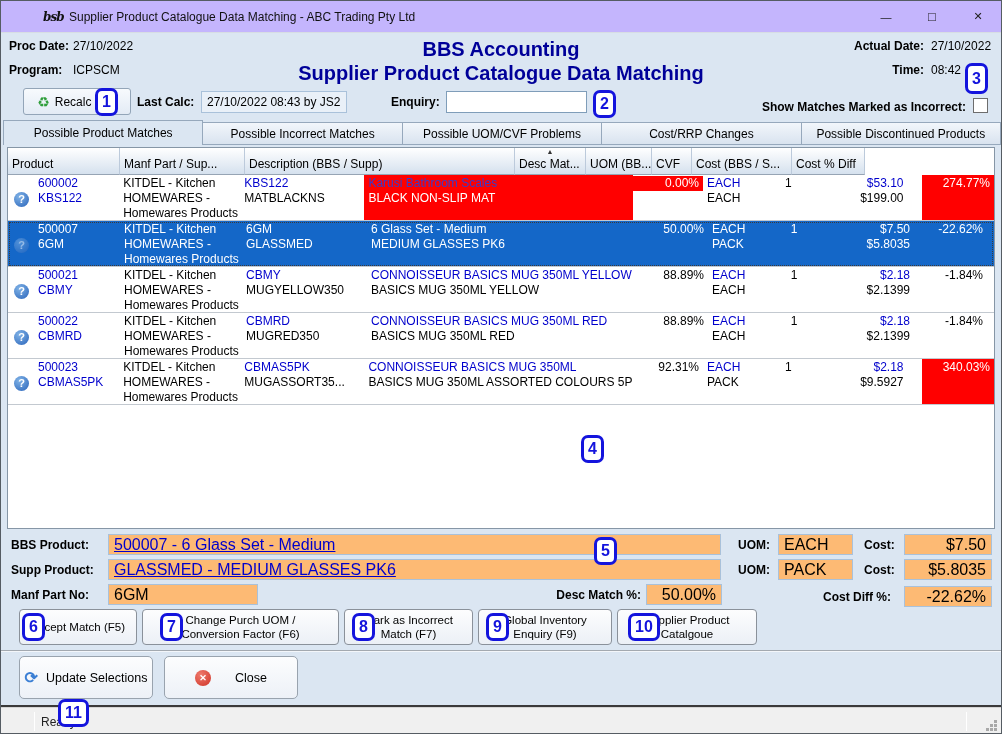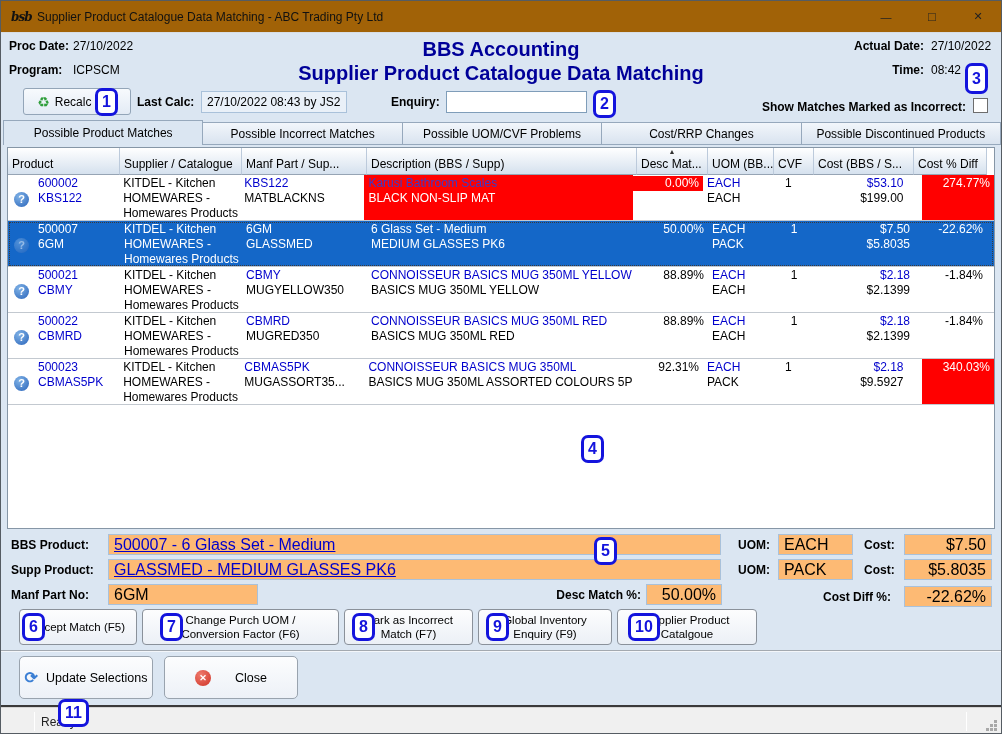--- a/index.html
+++ b/index.html
@@ -4,22 +4,22 @@
 <style>
   * { margin:0; padding:0; box-sizing:border-box; }
   html,body { background:#9aa49c; }
   body { font-family:"Liberation Sans", sans-serif; }
   .window{
     position:relative; width:1002px; height:734px; background:#dbe6f2;
     border:1px solid #555c63; overflow:hidden;
   }
   
   .titlebar{
-    position:absolute; left:0; top:0; width:100%; height:32px; background:#a16207;
-    display:flex; align-items:center; border-bottom:1px solid #d7dde4;
+    position:absolute; left:0; top:0; width:100%; height:32px; background:#c4b5fd;
+    display:flex; align-items:center; border-bottom:1px solid #d7dde4;padding-left:32px;
   }
   .app-logo{ margin-left:10px; font-family:"DejaVu Serif",serif; font-weight:bold; font-style:italic;
     font-size:12px; letter-spacing:-1px; color:#111; width:20px; }
   .tb-title{ font-size:12px; color:#111; margin-left:6px; }
   .win-btns{ margin-left:auto; display:flex; height:32px; }
   .win-btn{ width:46px; height:32px; display:flex; align-items:center; justify-content:center;
     font-size:11px; color:#222; cursor:default; }
   
   .lbl{ position:absolute; font-size:12px; font-weight:bold; color:#000; white-space:nowrap; }
   .val{ position:absolute; font-size:12px; color:#000; white-space:nowrap; }
@@ -145,21 +145,20 @@
     <div class="tab active">Possible Product Matches</div>
     <div class="tab">Possible Incorrect Matches</div>
     <div class="tab">Possible UOM/CVF Problems</div>
     <div class="tab">Cost/RRP Changes</div>
     <div class="tab">Possible Discontinued Products</div>
   </div>
 
   <div class="table">
     <div class="thead">
         <div class="hcell" style="width: 112px;">Product</div>
-        <div class="hcell" style="width: 122px;">Supplier / Catalogue</div>
         <div class="hcell" style="width: 125px;">Manf Part / Sup...</div>
         <div class="hcell" style="width: 270px;">Description (BBS / Supp)</div>
         <div class="hcell" style="width: 71px;">Desc Mat...<span class="sort-arrow">▲</span></div>
         <div class="hcell" style="width: 66px;">UOM (BB...</div>
         <div class="hcell" style="width: 40px;">CVF</div>
         <div class="hcell" style="width: 100px;">Cost (BBS / S...</div>
         <div class="hcell" style="width: 73px;">Cost % Diff</div>
       </div>
     <div>
         <div class="trow">

